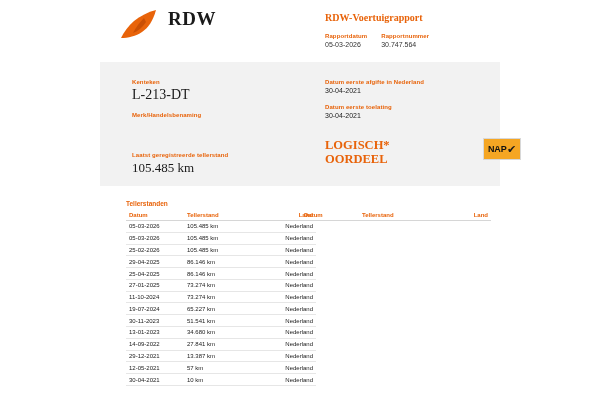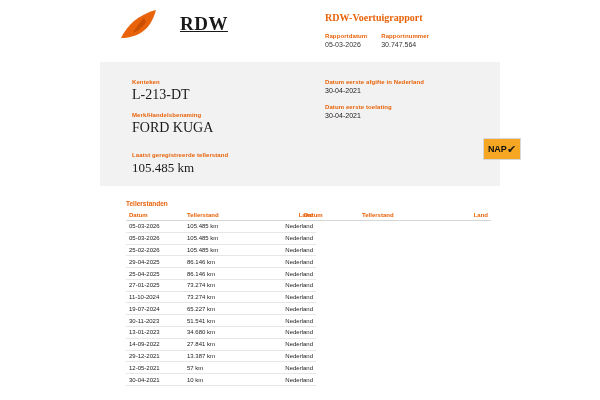--- a/index.html
+++ b/index.html
@@ -23,23 +23,21 @@
   
   .header {
     position: relative;
     height: 60px;
   }
   .logo-wrap {
     position: absolute;
     left: 118px;
     top: 8px;
     display: flex;
-    align-items: center;
-    gap: 20px;
-    text-decoration: underline;
+    gap: 8px;
   }
   .logo-mark {
     width: 42px;
     height: 32px;
     position: relative;
   }
   .logo-text {
     font-size: 19px;
     font-weight: bold;
     letter-spacing: 0.5px;
@@ -242,35 +240,38 @@
         <span class="meta-value">30.747.564</span>
       </div>
     </div>
   </div>
 
   <div class="panel">
     <div class="panel-left">
       <div class="field-label">Kenteken</div>
       <div class="field-value">L-213-DT</div>
       <div class="field-label">Merk/Handelsbenaming</div>
-      <div class="field-value">FORD KUGA</div>
     </div>
 
     <div class="odo-block">
       <div class="field-label">Laatst geregistreerde tellerstand</div>
       <div class="odo-value">105.485 km</div>
     </div>
 
     <div class="panel-right">
       <div class="field-label">Datum eerste afgifte in Nederland</div>
       <div class="field-value">30-04-2021</div>
       <div class="field-label">Datum eerste toelating</div>
       <div class="field-value">30-04-2021</div>
     </div>
 
+    <div class="verdict">
+      <div>LOGISCH*</div>
+      <div>OORDEEL</div>
+    </div>
 
     <div class="nap-badge">
       <span class="nap-text">NAP</span>
       <span class="nap-check">✔</span>
     </div>
   </div>
 
   <div class="table-section">
     <div class="section-title">Tellerstanden</div>
     <div class="cols">

